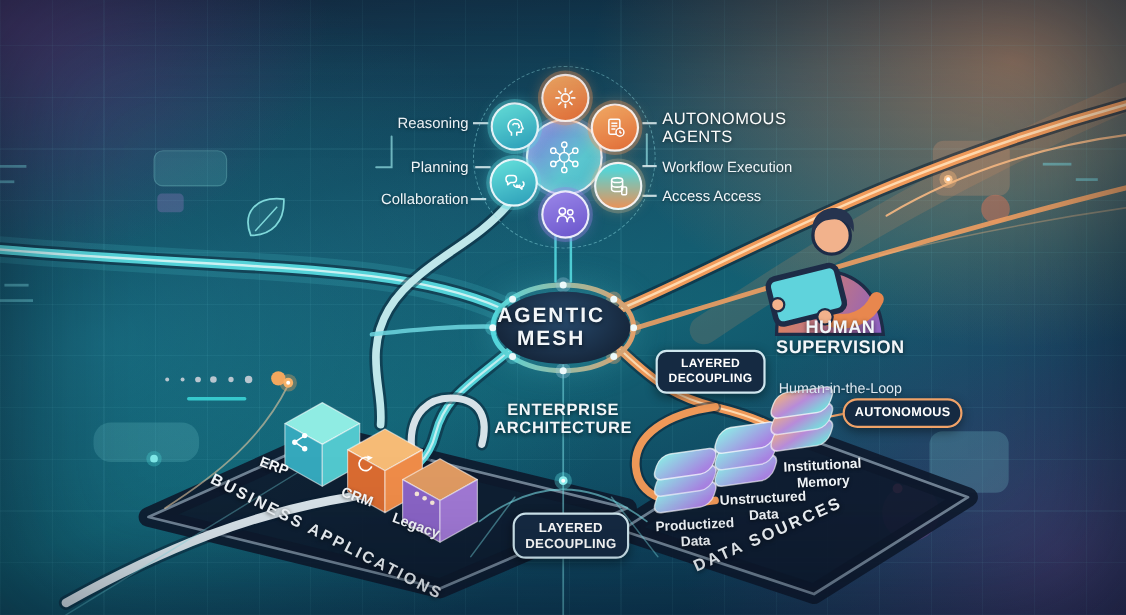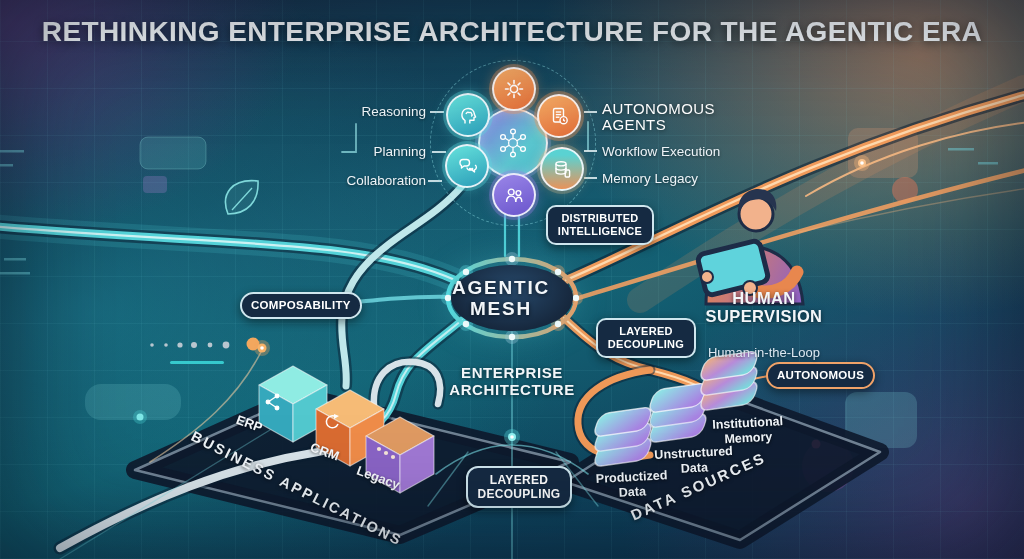--- a/index.html
+++ b/index.html
@@ -287,21 +287,20 @@
     <g stroke="rgba(228,242,246,.85)" stroke-width="2">
       <line x1="430" y1="112" x2="444" y2="112"></line>
         <line x1="432" y1="152" x2="446" y2="152"></line>
         <line x1="428" y1="181" x2="442" y2="181"></line>
       <line x1="584" y1="112" x2="597" y2="112"></line>
         <line x1="584" y1="151" x2="597" y2="151"></line>
         <line x1="584" y1="178" x2="597" y2="178"></line>
     </g>
   </svg>
 
-  <div class="abs title">RETHINKING ENTERPRISE ARCHITECTURE FOR THE AGENTIC ERA</div>
 
   <div class="abs dashed-ring"></div>
 
   <div class="circle c-mesh" style="left:478px;top:108px;width:66px;height:66px;">
     <svg width="36" height="36" viewBox="0 0 36 36" fill="none" stroke="#fff" stroke-width="1.3">
       <circle cx="18" cy="18" r="4.4"></circle>
       <circle cx="18" cy="6.5" r="2.4"></circle>
         <circle cx="28" cy="12" r="2.4"></circle>
         <circle cx="28" cy="24" r="2.4"></circle>
       <circle cx="18" cy="29.5" r="2.4"></circle>
@@ -373,29 +372,27 @@
       <circle cx="15.4" cy="9" r="2.4"></circle>
       <path d="M12.6,18 C13,14.6 14,13.3 15.6,13.3 C17.6,13.3 18.8,15 18.8,18"></path>
     </svg>
   </div>
 
   <div class="abs llabel" style="left:286px;top:104px;">Reasoning</div>
   <div class="abs llabel" style="left:286px;top:144px;text-align:right;">Planning</div>
   <div class="abs llabel" style="left:286px;top:173px;">Collaboration</div>
   <div class="abs rheading" style="left:602px;top:101px;">AUTONOMOUS AGENTS</div>
   <div class="abs rlabel" style="left:602px;top:144px;">Workflow Execution</div>
-  <div class="abs rlabel" style="left:602px;top:171px;">Memory Legacy</div>
+  <div class="abs rlabel" style="left:602px;top:171px;">Access Access</div>
 
   <div class="mesh-node abs" style="left:451px;top:265px;">
     <div class="t">AGENTIC MESH</div>
   </div>
   <div class="abs ea-label">ENTERPRISE ARCHITECTURE</div>
 
-  <div class="badge" style="left:546px;top:205px;width:86px;">DISTRIBUTED INTELLIGENCE</div>
-  <div class="badge pill" style="left:240px;top:292px;">COMPOSABILITY</div>
   <div class="badge" style="left:596px;top:318px;width:78px;">LAYERED DECOUPLING</div>
   <div class="badge pill orange" style="left:766px;top:362px;">AUTONOMOUS</div>
   <div class="badge" style="left:466px;top:466px;width:84px;font-size:12px;line-height:14px;border-radius:12px;">LAYERED DECOUPLING</div>
 
   <div class="abs human-block">
     <div class="h">HUMAN SUPERVISION</div>
     <div class="s">Human-in-the-Loop</div>
   </div>
 
   <div class="abs plat-label" style="left:196px;top:428px;font-size:14.5px;transform:rotate(27deg);transform-origin:left top;">BUSINESS APPLICATIONS</div>

